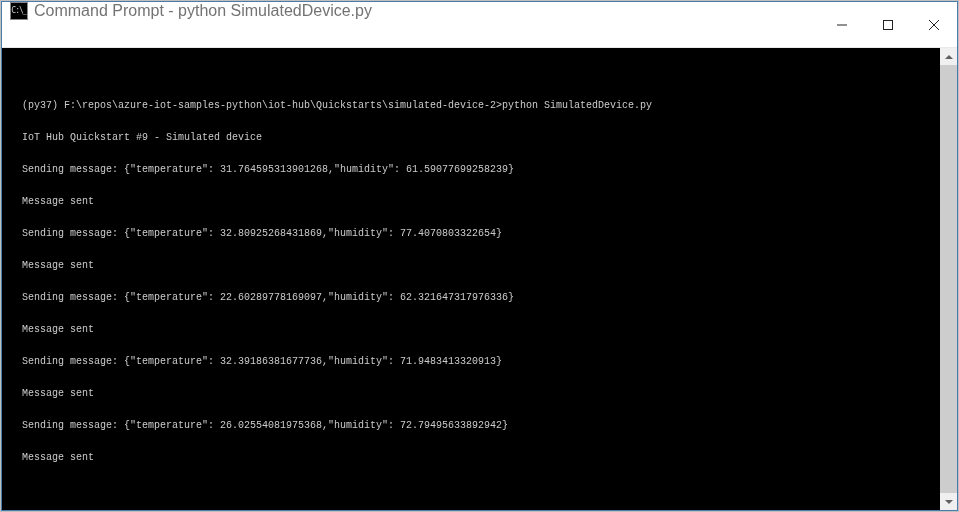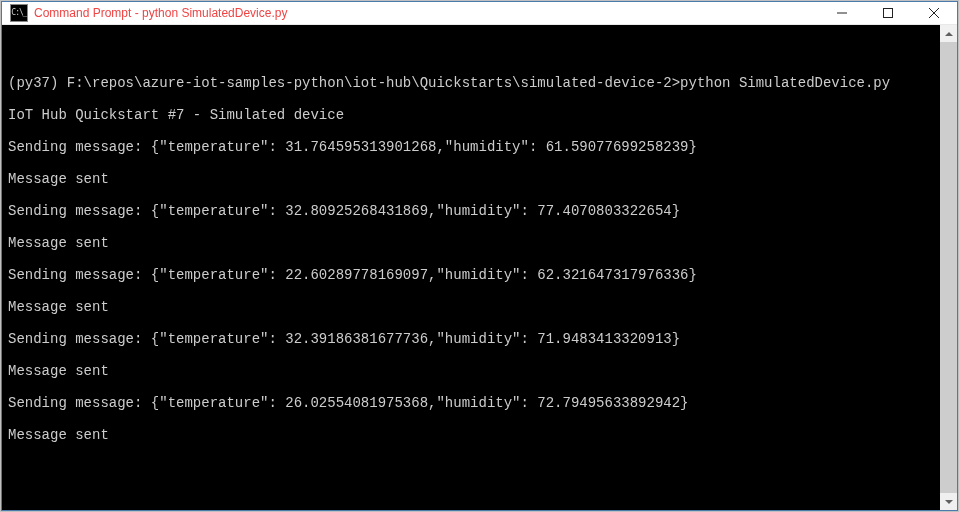--- a/index.html
+++ b/index.html
@@ -20,24 +20,23 @@
       top: 1px;
       left: 1px;
       width: 957px;
       height: 510px;
       background: #fff;
       border: 1px solid #4a7bab;
       display: flex;
       flex-direction: column;
     }
     .titlebar {
-      height: 23px;
+      height: 46px;
       background: #fff;
       display: flex;
-      align-items: center;
       border-bottom: 1px solid #e8e8e8;
     }
     .titlebar-icon {
       width: 18px;
       height: 18px;
       margin-left: 8px;
       margin-right: 6px;
       display: flex;
       align-items: center;
       justify-content: center;
@@ -45,22 +44,22 @@
       border: 1px solid #888;
     }
     .titlebar-icon-text {
       font-family: "Consolas", monospace;
       font-size: 8px;
       color: #ccc;
       line-height: 1;
       letter-spacing: -1px;
     }
     .titlebar-title {
-      font-size: 12px;
-      color: #ef4444;
+      font-size: 16px;
+      color: #737373;
       flex: 1;
     }
     .titlebar-controls {
       display: flex;
       height: 100%;
     }
     .titlebar-btn {
       width: 46px;
       height: 100%;
       display: flex;
@@ -74,23 +73,23 @@
       fill: none;
     }
     .console-area {
       flex: 1;
       display: flex;
       background: #000;
       overflow: hidden;
     }
     .console {
       flex: 1;
-      padding: 2px 6px;
+      padding: 2px 20px;
       font-family: "Consolas", "Courier New", monospace;
-      font-size: 14px;
+      font-size: 10px;
       line-height: 16px;
       color: #cccccc;
       white-space: pre;
       overflow: hidden;
     }
     .scrollbar {
       width: 17px;
       background: #f0f0f0;
       display: flex;
       flex-direction: column;
@@ -147,21 +146,21 @@
             <line x1="0" y1="0" x2="10" y2="10"></line>
             <line x1="10" y1="0" x2="0" y2="10"></line>
           </svg>
       </div>
     </div>
   </div>
   <div class="console-area">
     <div class="console">
 <div class="blank-line"></div>
 <div>(py37) F:\repos\azure-iot-samples-python\iot-hub\Quickstarts\simulated-device-2&gt;python SimulatedDevice.py</div>
-<div>IoT Hub Quickstart #7 - Simulated device</div>
+<div>IoT Hub Quickstart #9 - Simulated device</div>
 <div>Sending message: {"temperature": 31.764595313901268,"humidity": 61.59077699258239}</div>
 <div>Message sent</div>
 <div>Sending message: {"temperature": 32.80925268431869,"humidity": 77.4070803322654}</div>
 <div>Message sent</div>
 <div>Sending message: {"temperature": 22.60289778169097,"humidity": 62.321647317976336}</div>
 <div>Message sent</div>
 <div>Sending message: {"temperature": 32.39186381677736,"humidity": 71.9483413320913}</div>
 <div>Message sent</div>
 <div>Sending message: {"temperature": 26.02554081975368,"humidity": 72.79495633892942}</div>
 <div>Message sent</div>

